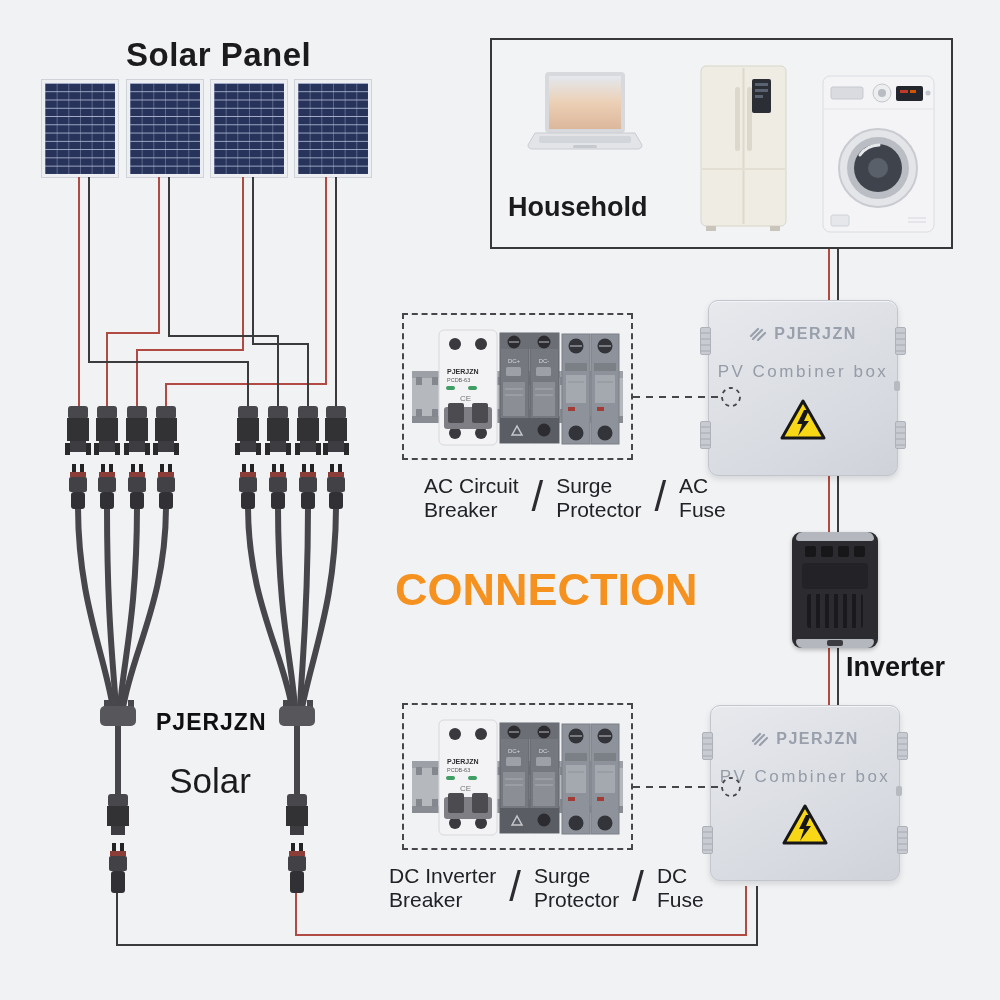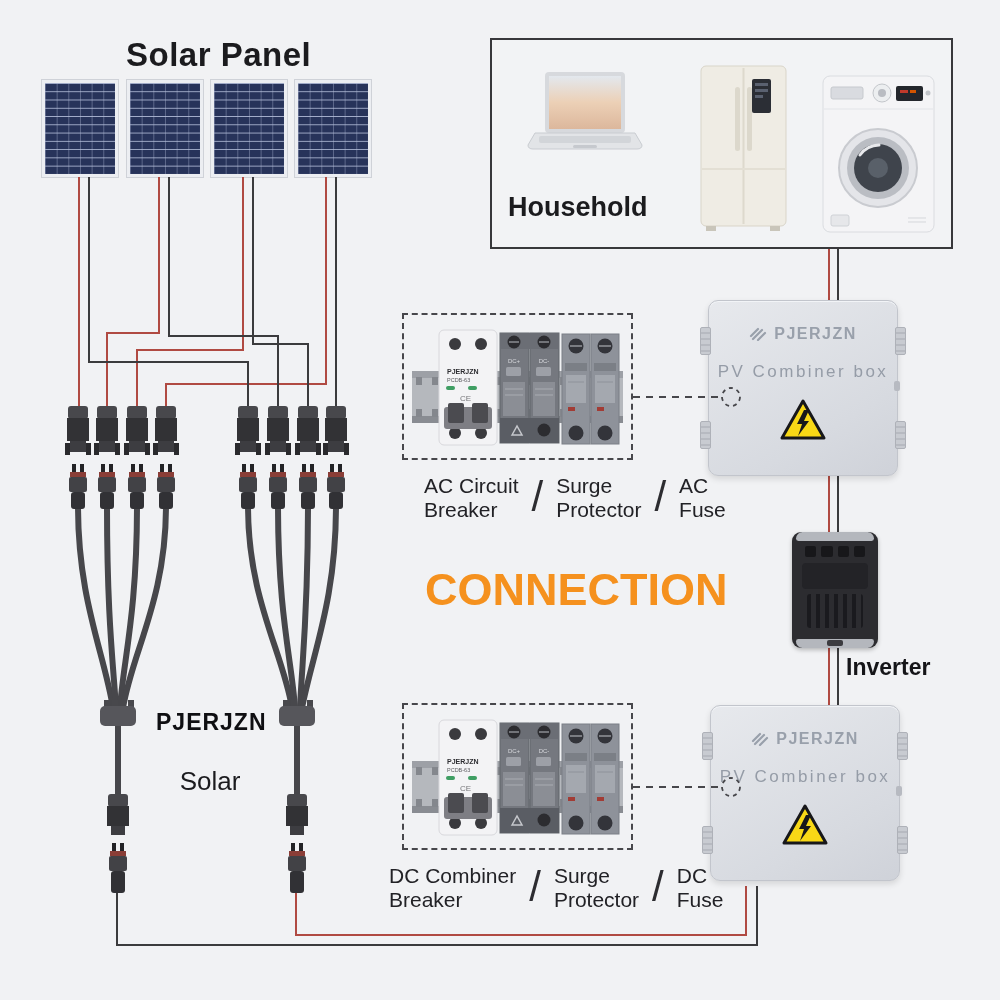--- a/index.html
+++ b/index.html
@@ -3,24 +3,24 @@
 <meta charset="utf-8">
 <style>
   html,body{margin:0;padding:0;background:#f1f2f4;}
   #canvas{position:relative;width:1000px;height:1000px;background:#f1f2f4;overflow:hidden;
           font-family:"Liberation Sans",sans-serif;color:#1c1c1f;}
   .abs{position:absolute;}
 
   
   .h-title{font-size:33px;font-weight:600;letter-spacing:.5px;color:#1b1b1e;}
   .household-label{font-size:27px;font-weight:600;line-height:30px;color:#1b1b1e;margin-top:22px;}
-  .conn-title{font-size:45px;font-weight:700;line-height:53px;letter-spacing:0;color:#f5911e;margin-left:30px;}
-  .big-label{font-size:23px;font-weight:600;color:#151518;line-height:34px;}
+  .conn-title{font-size:45px;font-weight:700;line-height:53px;letter-spacing:0;color:#f5911e;}
+  .big-label{font-size:27px;font-weight:600;color:#151518;line-height:34px;}
   .brand-label{font-size:23px;font-weight:800;letter-spacing:1px;color:#0f0f12;}
-  .connectors-label{font-size:26px;font-weight:500;line-height:30px;text-align:center;color:#1b1b1e;}
+  .connectors-label{font-size:35px;font-weight:500;line-height:30px;text-align:center;color:#1b1b1e;}
 
   
   .panel{position:absolute;top:79px;width:78px;height:99px;background:#eceef2;
          border:1px solid #cfd2d8;box-sizing:border-box;padding:3px;}
   .panel-cells{width:100%;height:100%;background-color:#27335a;
     background-image:linear-gradient(to bottom,rgba(178,188,216,.9) 1px,transparent 1px),
                      linear-gradient(to right,rgba(160,170,200,.45) 1px,transparent 1px);
     background-size:100% 9.1%,16.66% 100%;}
 
   
@@ -360,21 +360,21 @@
         <rect x="164" y="92" width="7" height="4" fill="#a23c35"></rect>
           <rect x="193" y="92" width="7" height="4" fill="#a23c35"></rect>
         <circle cx="172" cy="118" r="7.5" fill="#33343a"></circle>
           <circle cx="201" cy="118" r="7.5" fill="#33343a"></circle>
       </g>
     </svg>
   </div>
 
   <div class="abs breaker-row" style="left:389px;top:864px;">
     <div>
-      <div>DC Combiner</div>
+      <div>DC Inverter</div>
       <div>Breaker</div>
     </div>
     <span class="slash">/</span>
     <div>
       <div>Surge</div>
       <div>Protector</div>
     </div>
     <span class="slash">/</span>
     <div>
       <div>DC</div>

